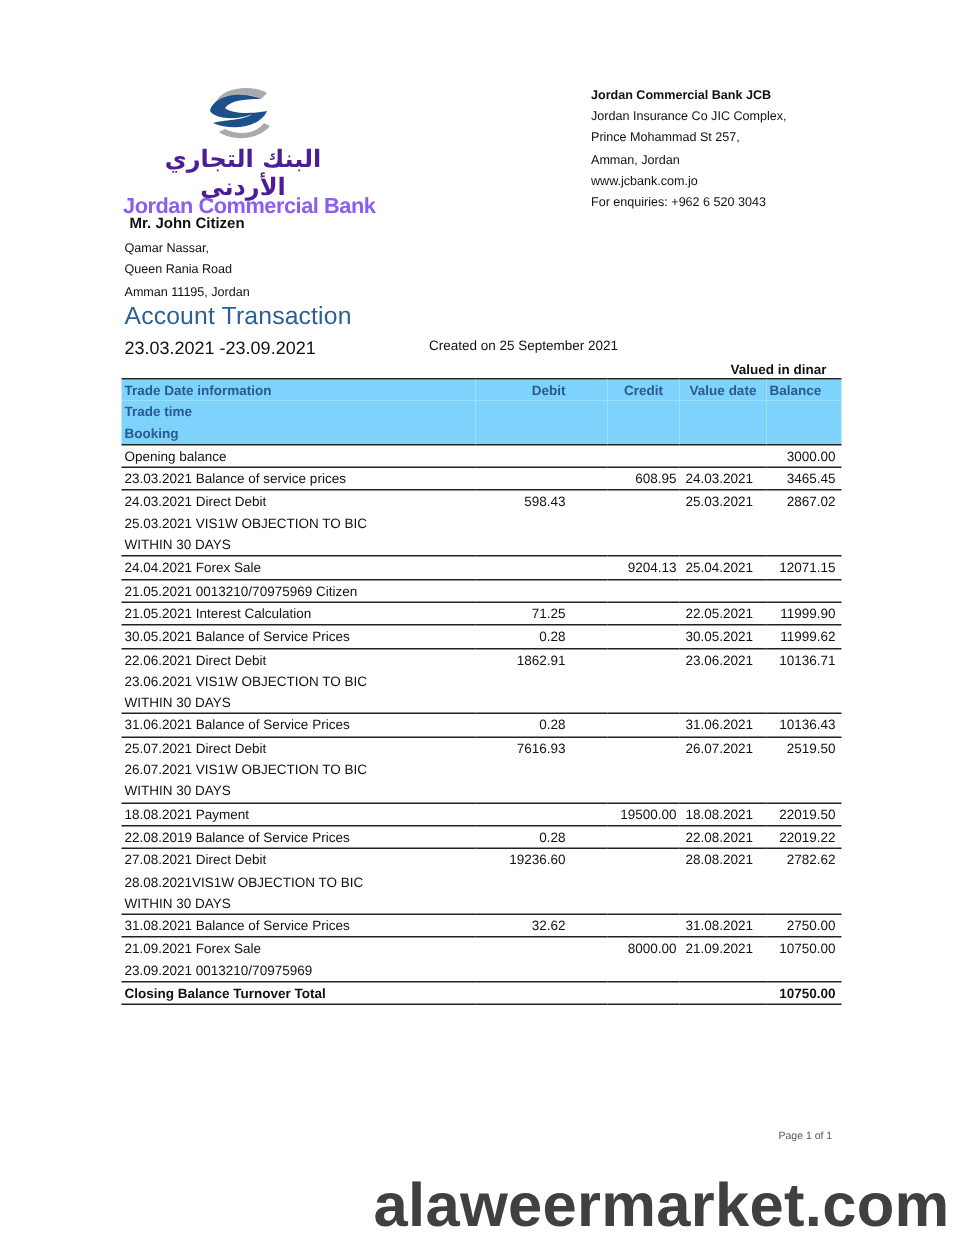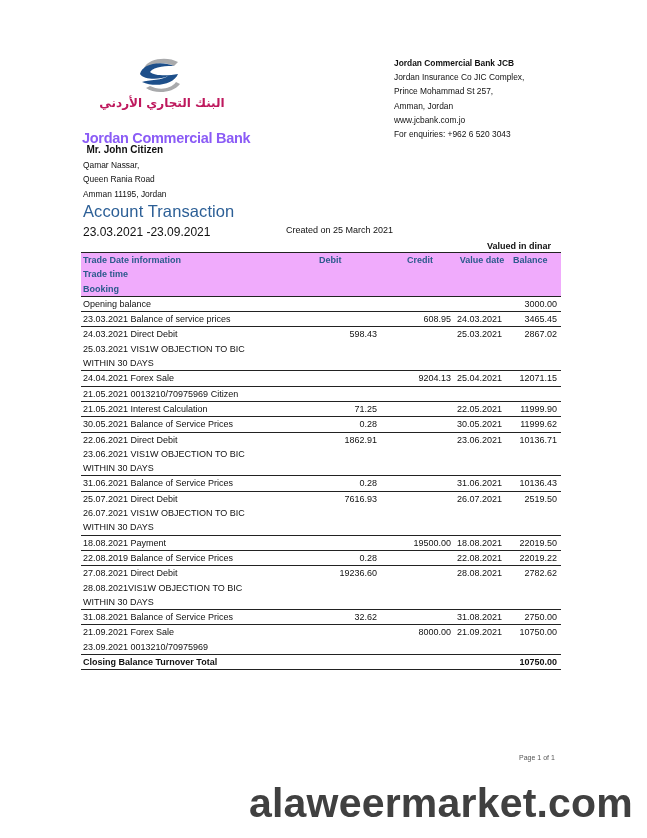--- a/index.html
+++ b/index.html
@@ -1,42 +1,42 @@
 <!DOCTYPE html>
 <html><head>
 <meta charset="utf-8">
 <style>
   * { box-sizing: border-box; margin: 0; padding: 0; }
   html, body { width: 647px; height: 838px; background: #ffffff; overflow: hidden; }
   body { position: relative; font-family: "Liberation Sans", sans-serif; color: #111; }
 
   .logo { position: absolute; left: 82px; top: 54px; width: 160px; height: 78px; }
   .logo-mark { position: absolute; left: 52px; top: 0; width: 52px; height: 44px; }
-  .logo-ar { position: absolute; left: 0; top: 42px; width: 160px; text-align: center; font-size: 12px; color: #be185d; font-weight: bold; font-family: "DejaVu Sans", sans-serif; letter-spacing: 0px; direction: rtl; }
+  .logo-ar { position: absolute; left: 0; top: 42px; width: 160px; text-align: center; font-size: 16px; color: #4c1d95; font-weight: bold; font-family: "DejaVu Sans", sans-serif; letter-spacing: 0px; direction: rtl; }
   .logo-en { position: absolute; left: 0; top: 76px; width: 160px; text-align: right; font-size: 14.5px; color: #8b5cf6; font-weight: bold; font-family: "Liberation Sans", sans-serif; letter-spacing: -0.3px; white-space: nowrap; }
 
   .bank-info { position: absolute; left: 394px; top: 56px; font-size: 8.4px; line-height: 14.2px; color: #111; }
   .bank-info .bank-name { font-weight: bold; }
 
   .customer { position: absolute; left: 83px; top: 143px; font-size: 8.4px; line-height: 14.6px; }
   .customer .name { font-weight: bold; font-size: 10px; text-align: center; }
 
   .doc-title { position: absolute; left: 83px; top: 202px; font-size: 16.5px; color: #2c5f96; letter-spacing: 0.1px; }
   .period { position: absolute; left: 83px; top: 225px; font-size: 12px; }
   .created { position: absolute; left: 286px; top: 225px; font-size: 9px; }
   .valued { position: absolute; left: 487px; top: 241px; font-size: 9px; font-weight: bold; }
 
   .table-wrap { position: absolute; left: 81px; top: 252px; width: 480px; }
   table { width: 480px; border-collapse: collapse; font-size: 9px; table-layout: fixed; }
-  thead tr.head-row { background: #f0abfc; }
+  thead tr.head-row { background: #7dd3fc; }
   thead th { color: #2b5a8c; font-weight: bold; text-align: left; padding: 0 2px; height: 14.3px; line-height: 14.3px; white-space: nowrap; }
   thead tr.top-border th { border-top: 1.5px solid #222; }
   thead tr.last-head th { border-bottom: 1.5px solid #222; }
-  th.debit { padding-right: 28px; }
-  th.credit { text-align: left; padding-right: 2px; }
+  th.debit { text-align: right; padding-right: 28px; }
+  th.credit { text-align: center; padding-right: 2px; }
   th.vdate { text-align: center; }
   th.bal { text-align: left; padding-right: 6px; }
   tbody td { padding: 0 2px; height: 14.3px; line-height: 14.3px; white-space: nowrap; overflow: visible; }
   tbody tr.sep td { border-top: 1px solid #222; }
   tbody tr.closing td { font-weight: bold; border-top: 1px solid #222; border-bottom: 1.5px solid #222; }
   td.debit { text-align: right; padding-right: 28px; }
   td.credit { text-align: right; padding-right: 2px; }
   td.vdate { text-align: left; padding-left: 4px; }
   td.bal { text-align: right; padding-right: 4px; }
 
@@ -67,21 +67,21 @@
 
 <div class="customer">
   <div class="name">Mr. John Citizen</div>
   <div>Qamar Nassar,</div>
   <div>Queen Rania Road</div>
   <div>Amman 11195, Jordan</div>
 </div>
 
 <div class="doc-title">Account Transaction</div>
 <div class="period">23.03.2021 -23.09.2021</div>
-<div class="created">Created on 25 March 2021</div>
+<div class="created">Created on 25 September 2021</div>
 <div class="valued">Valued in  dinar</div>
 
 <div class="table-wrap">
   <table>
     <colgroup>
       <col style="width:236px">
       <col style="width:88px">
       <col style="width:48px">
       <col style="width:58px">
       <col style="width:50px">

